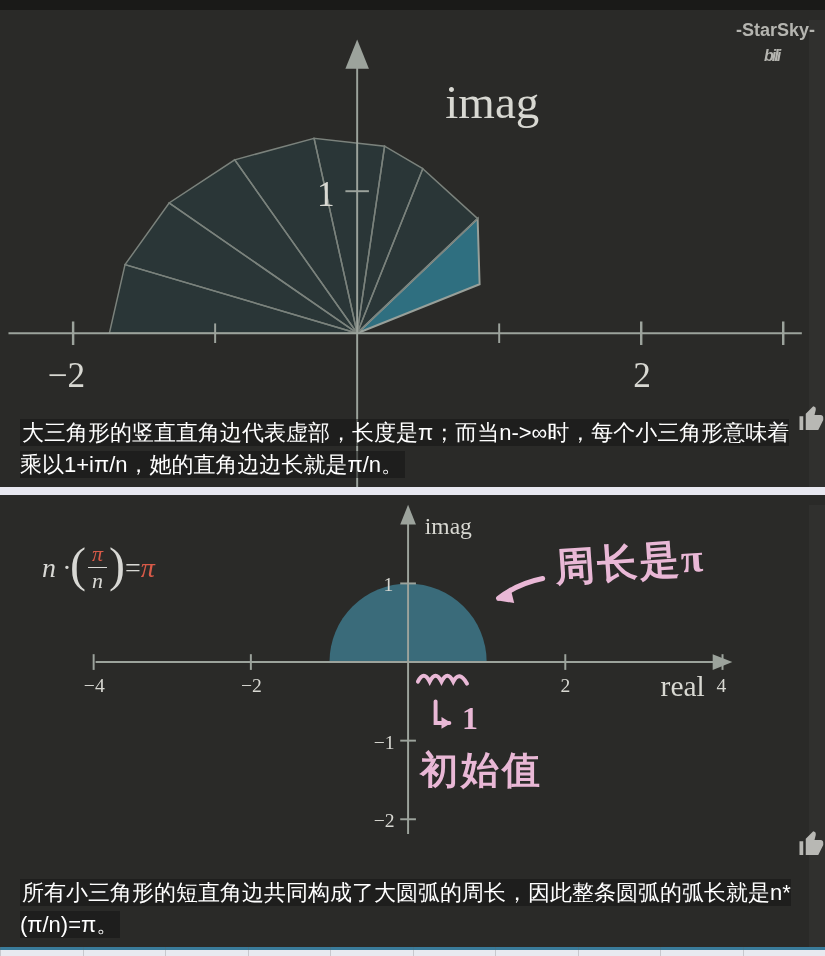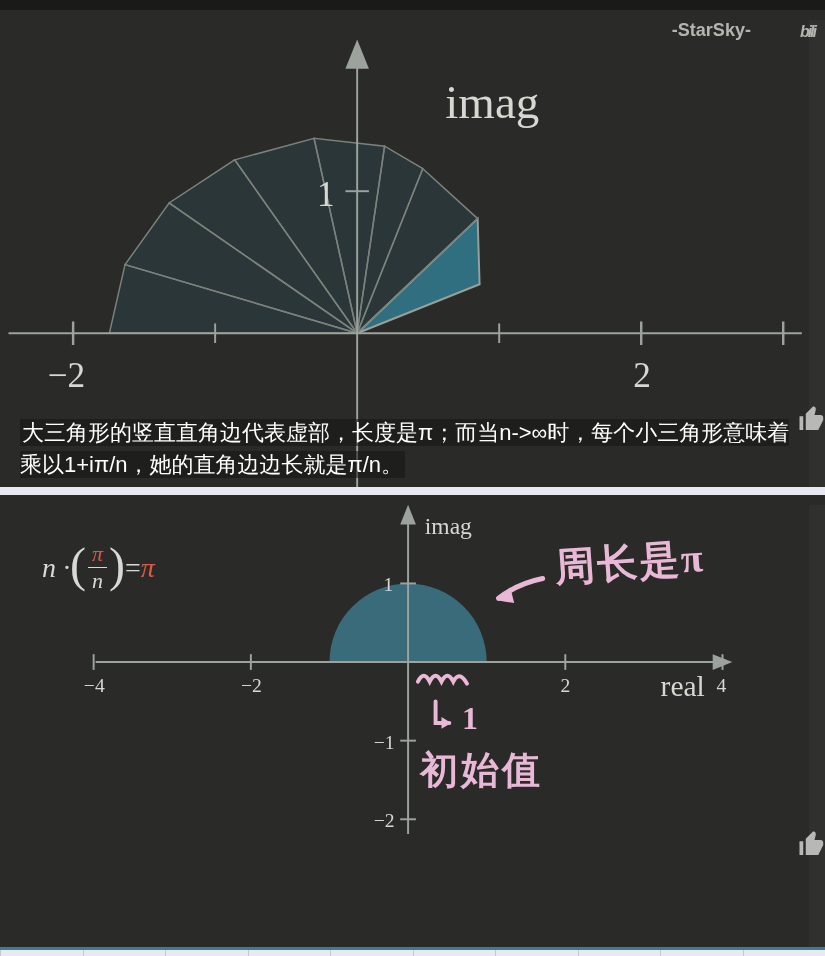--- a/index.html
+++ b/index.html
@@ -22,27 +22,28 @@
   }
   .panel-bottom {
     height: 460px;
     border-top: 8px solid #e8e8f0;
   }
   .watermark {
     position: absolute;
     top: 10px;
     right: 10px;
     display: flex;
-    align-items: flex-end;
-    gap: 21px;
+    align-items: flex-start;
+    gap: 6px;
     color: #b5b5b0;
     font-family: sans-serif;
     font-weight: bold;
     font-size: 18px;
     z-index: 50;
+    flex-direction: column;
   }
   .bili-logo {
     font-family: sans-serif;
     font-weight: 900;
     font-size: 16px;
     font-style: italic;
     letter-spacing: -2px;
     margin-left: 28px;
   }
   .caption {
@@ -244,20 +245,23 @@
   <div class="handwrite" style="left:462px; top:205px; color:#e9b8d6; font-size:32px; font-weight:bold;">1</div>
 
   <div class="handwrite" style="left:420px; top:250px; color:#e9b8d6; font-size:38px; font-weight:bold; letter-spacing:3px;">初始值</div>
 
   <div class="like-icon" style="top:335px">
     <svg width="30" height="30" viewBox="0 0 24 24" fill="#b8b8b4">
         <path d="M2 20h3V9H2v11zm19-10c0-1.1-.9-2-2-2h-5l1-4V3c0-.5-.2-1-.6-1.4L13 1 7 7v13h10l4-8v-2z"></path>
       </svg>
   </div>
 
+  <div class="caption">
+    <span>所有小三角形的短直角边共同构成了大圆弧的周长，因此整条圆弧的弧长就是n*(π/n)=π。</span>
+  </div>
 </div>
 
 <div class="bottom-strip">
   <div class="grid-marks">
     <div></div>
       <div></div>
       <div></div>
       <div></div>
       <div></div>
       <div></div>

